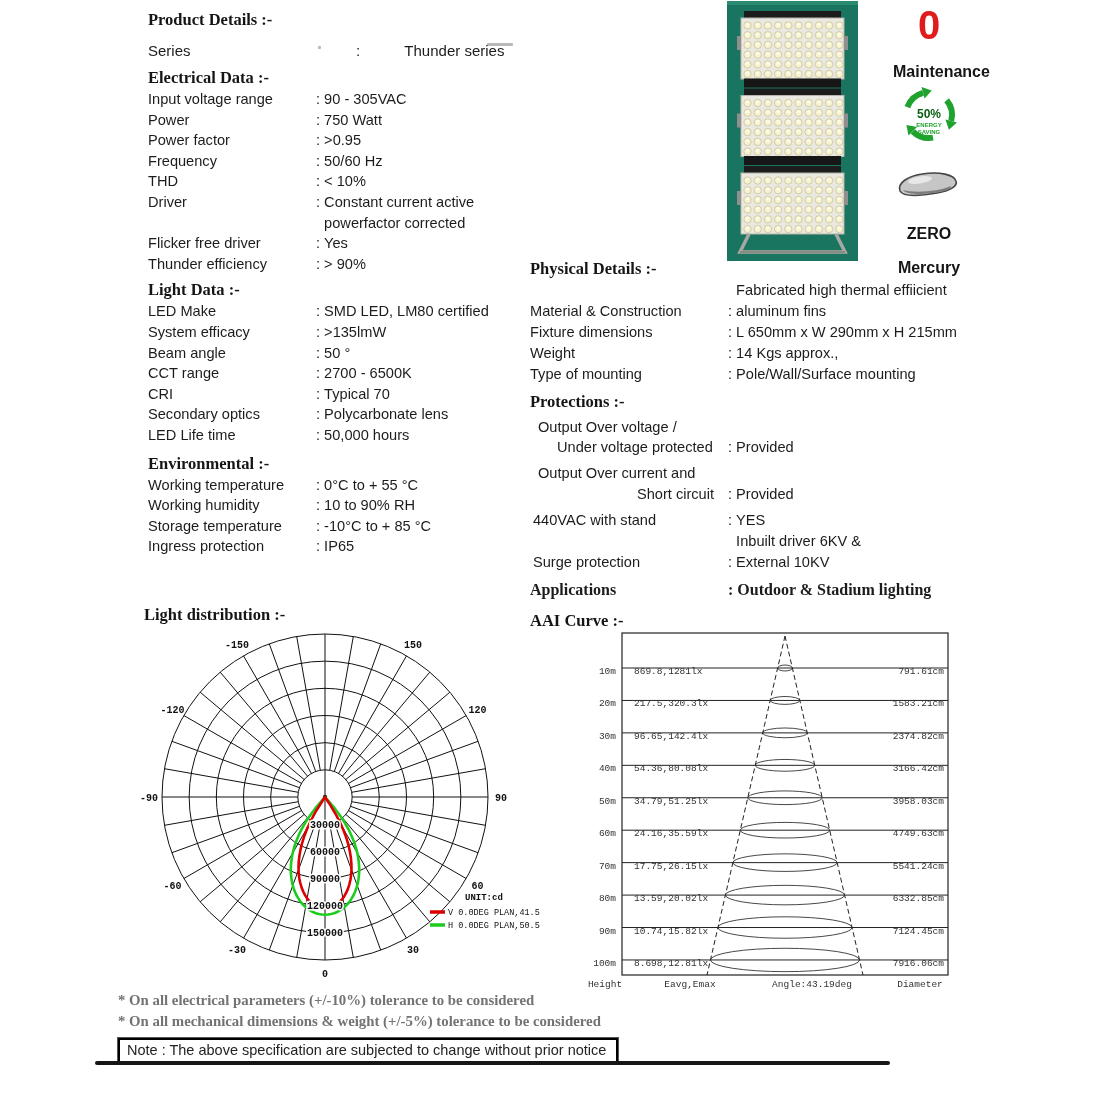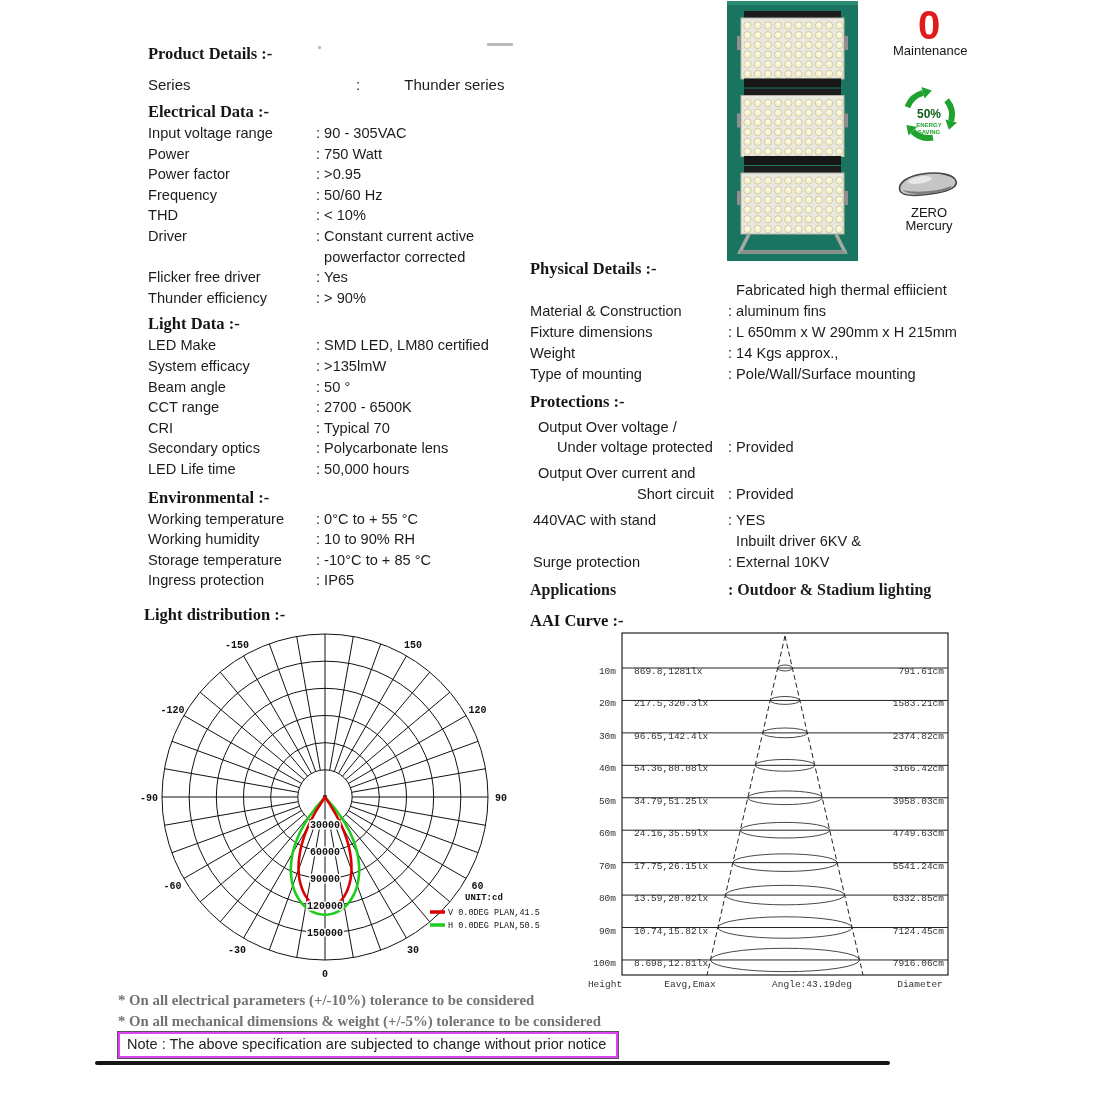--- a/index.html
+++ b/index.html
@@ -20,36 +20,36 @@
   .indent-md .spec-label{padding-left:27px;}
   .label-right .spec-label{text-align:right;padding-right:14px;}
   #series-row{font-size:15px;line-height:22px;margin:9px 0 4px 0;display:flex;gap:40px;}
   #series-row .spec-label{width:168px;}
   #apps-row{display:flex;margin-top:6px;font-family:"Liberation Serif",serif;font-weight:bold;
             font-size:16px;line-height:22px;}
   #apps-row .a-label{width:198px;flex:none;}
   .abs{position:absolute;}
   .badge{width:72px;text-align:center;}
   .badge-num{font-size:40px;font-weight:bold;line-height:38px;font-family:"Liberation Sans",sans-serif;}
-  .badge-label{font-size:13px;font-weight:normal;color:#161616;line-height:13px;}
+  .badge-label{font-size:16px;font-weight:bold;color:#161616;line-height:13px;margin-top:21px;}
   .ghost{position:absolute;background:#b9b9b9;border-radius:1px;}
   .note-line{font-family:"Liberation Serif",serif;font-weight:bold;font-size:14.8px;line-height:21px;color:#737373;}
-  .note-box{display:inline-block;border:2px solid #d946ef;outline:1px solid #555;outline-offset:0px;
-            padding:2px 10px 4px 7px;font-size:14.5px;color:#222;}
+  .note-box{display:inline-block;border:2px solid #000000;outline:1px solid #555;outline-offset:0px;
+            padding:2px 10px 4px 7px;font-size:14.5px;margin-top:6px;color:#222;}
   .bottom-rule{position:absolute;left:95px;top:1061px;width:795px;height:4px;background:#161616;border-radius:2px;}
 </style>
 </head>
 <body>
 
 <div class="page">
 
   <div class="ghost" style="left:318px;top:46px;width:3px;height:3px;"></div>
   <div class="ghost" style="left:487px;top:43px;width:26px;height:3px;"></div>
 
-  <div class="abs" id="left-col" style="left:148px;top:8px;width:396px;margin-top:34px;">
+  <div class="abs" id="left-col" style="left:148px;top:8px;width:396px;">
     <div class="doc-h">Product Details :-</div>
     <div id="series-row">
       <span class="spec-label">Series</span>
       <span class="spec-colon">: </span>
       <span class="spec-value">Thunder series</span>
     </div>
     <div class="doc-h">Electrical Data :-</div>
     <div>
         <div class="spec-row">
           <span class="spec-label">Input voltage range</span>

